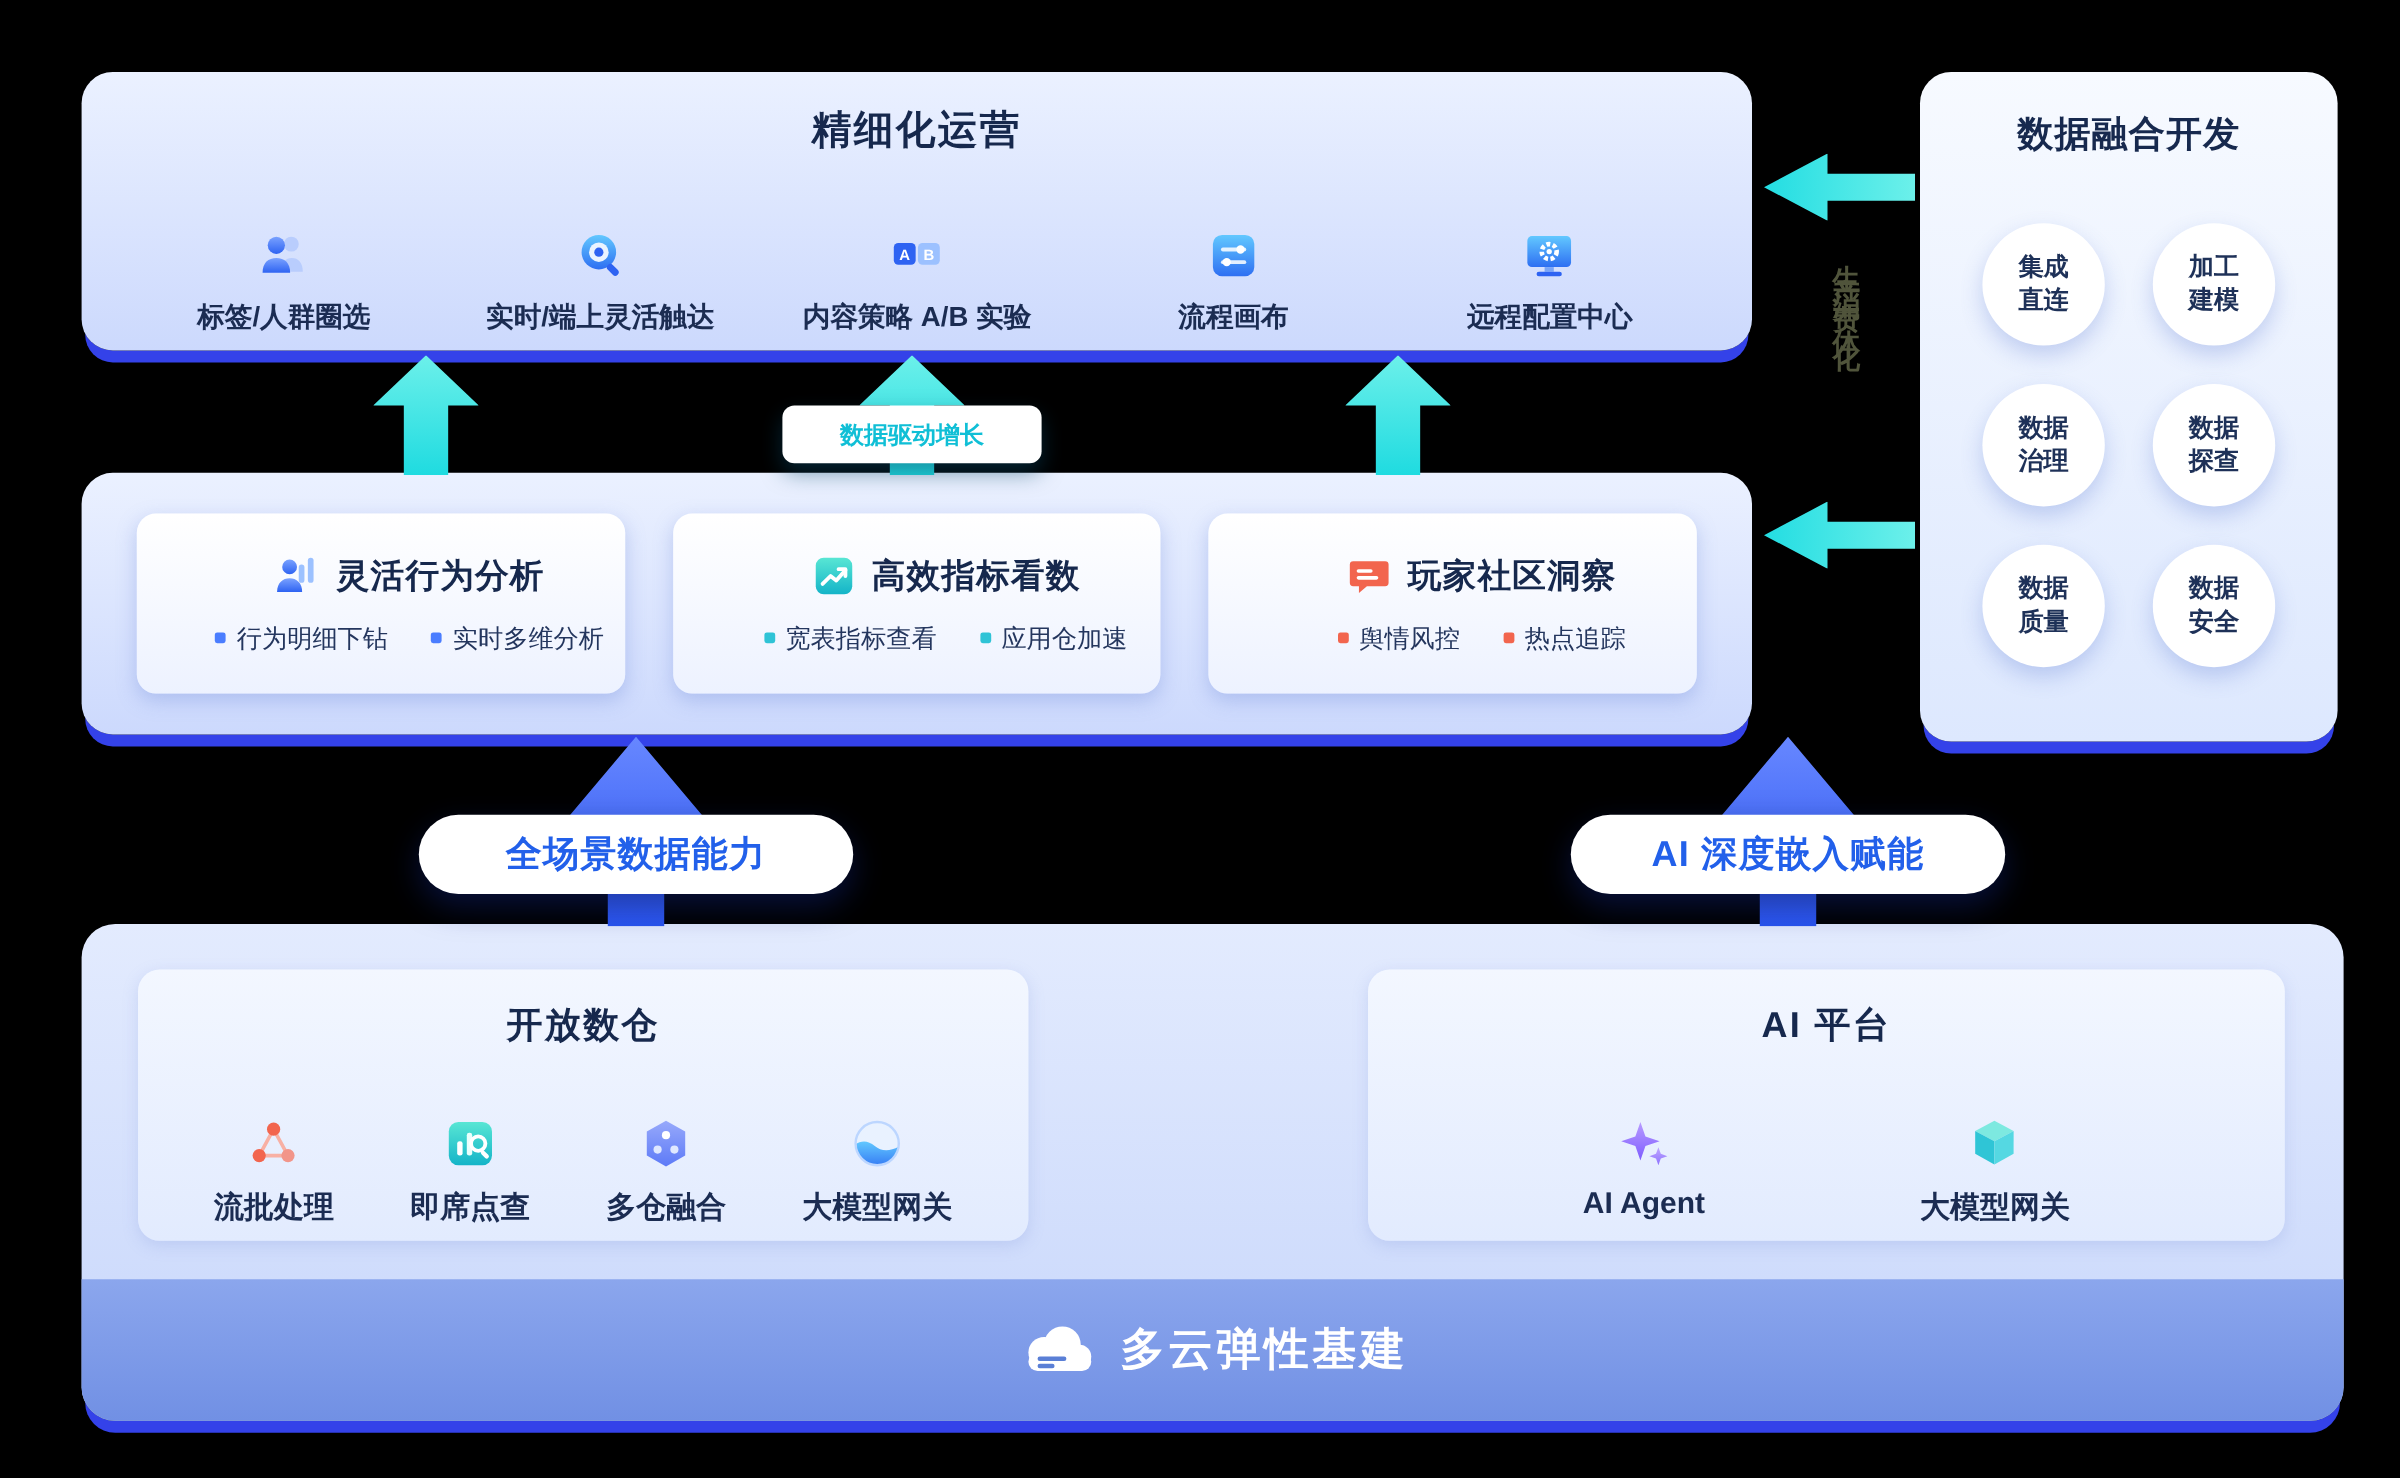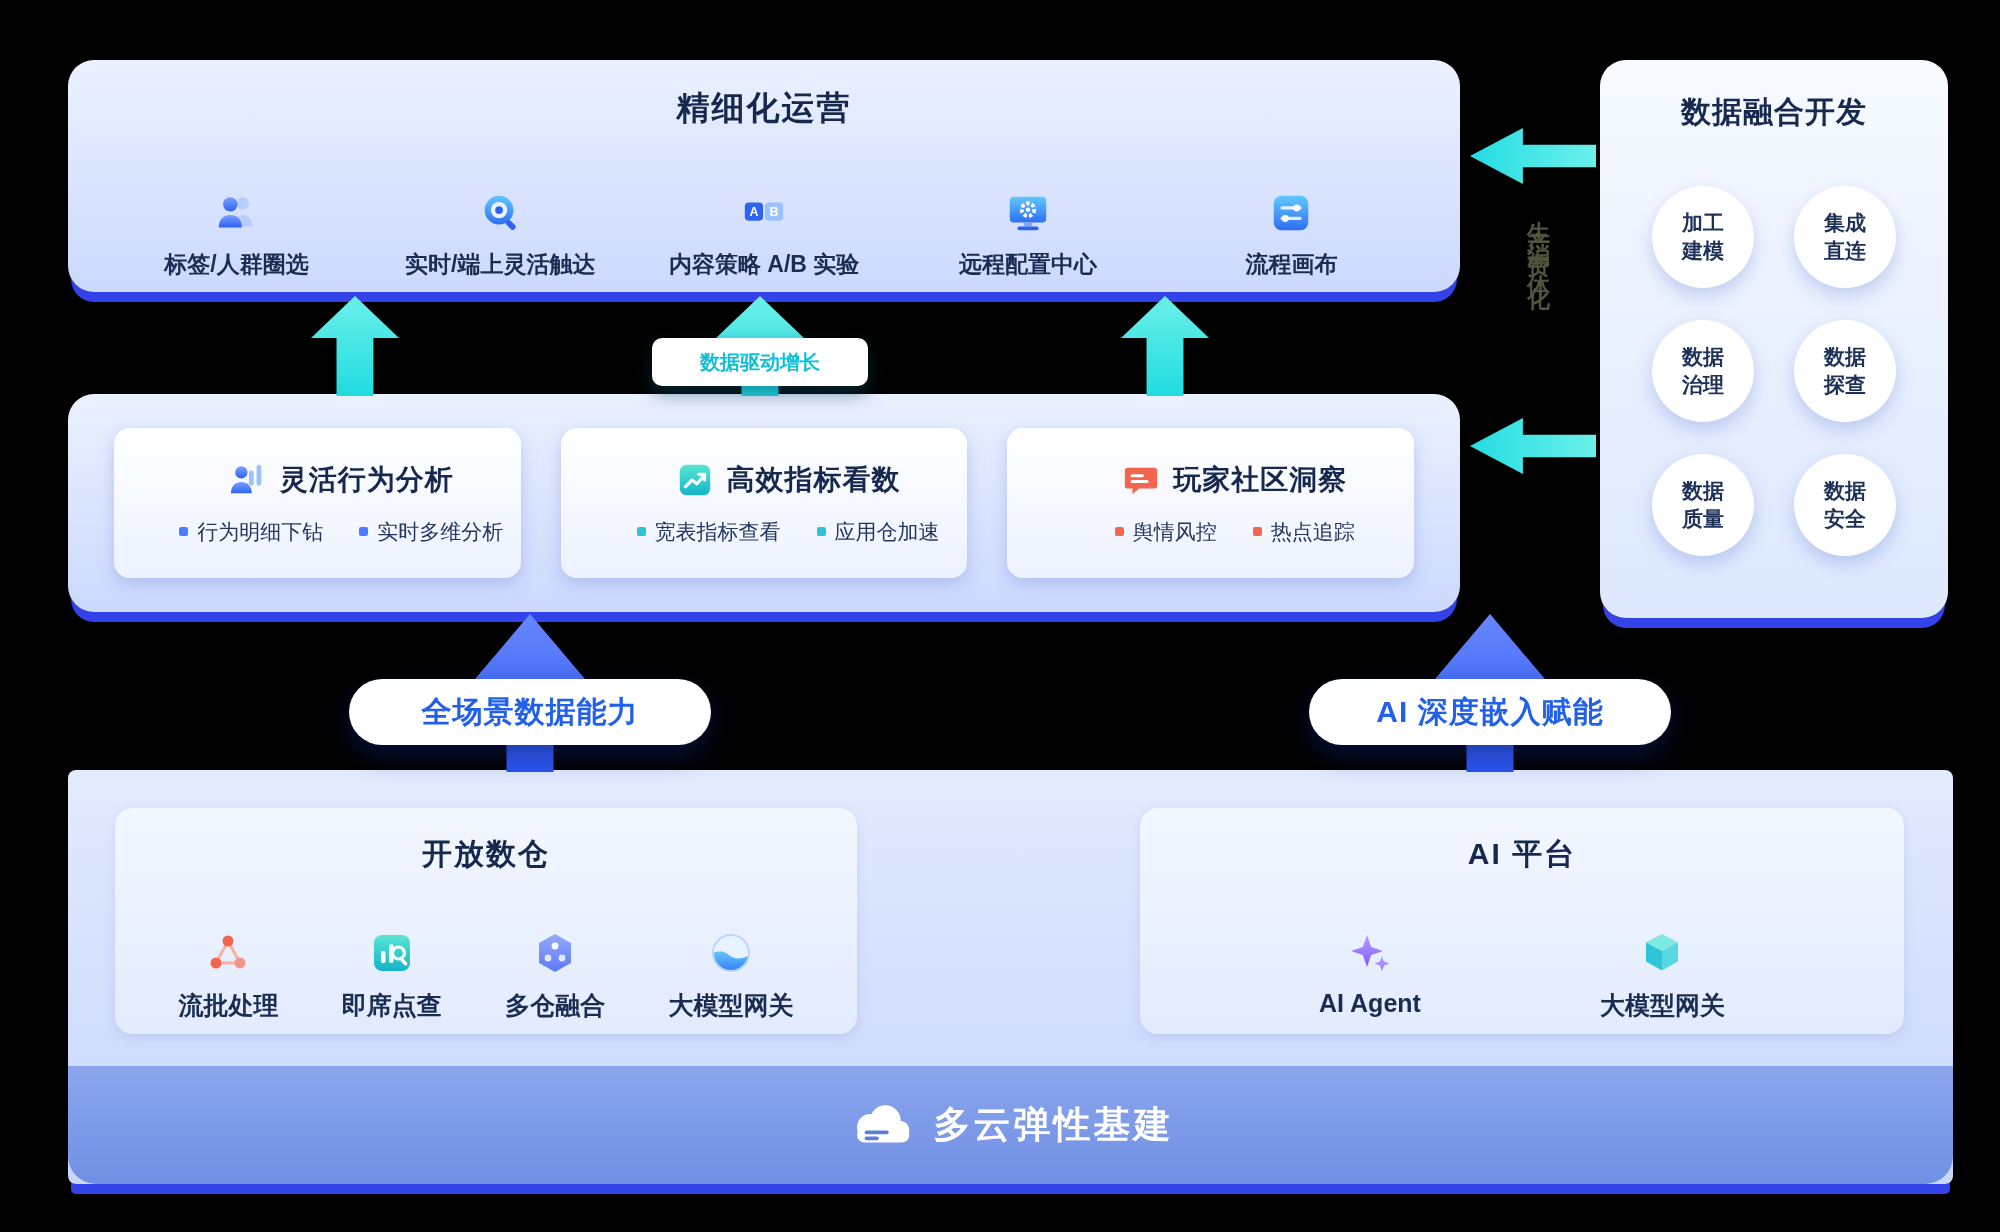--- a/index.html
+++ b/index.html
@@ -75,21 +75,21 @@
     box-shadow:0 6px 16px rgba(110,135,215,.35);
     display:flex;flex-direction:column;align-items:center;justify-content:center;gap:19px;padding-left:48px;}
   .card-title{display:flex;align-items:center;gap:13px;font-size:28px;font-weight:700;color:#16284d;letter-spacing:1px;}
   .card-title svg{width:38px;height:38px;display:block;}
   .tags{display:flex;gap:36px;font-size:21px;font-weight:500;color:#24365e;}
   .tag{display:flex;align-items:center;gap:9px;}
   .bullet{width:9px;height:9px;border-radius:2px;flex:none;}
   .b-blue{background:#4a7dff;} .b-teal{background:#2fc3d6;} .b-red{background:#f2654e;}
 
   
-  .base-panel{left:68px;top:770px;width:1885px;height:414px;border-radius:8px;
+  .base-panel{left:68px;top:770px;width:1885px;height:414px;border-radius:28px;
     background:linear-gradient(180deg,#e3ebfe 0%,#c7d6fb 100%);}
   .inner-panel{position:absolute;top:38px;height:226px;border-radius:18px;
     background:linear-gradient(180deg,#f3f7ff 0%,#e2ebfe 100%);
     box-shadow:0 4px 12px rgba(130,150,220,.25);
     display:flex;flex-direction:column;align-items:center;}
   #warehouse{left:47px;width:742px;}
   #ai-platform{left:1072px;width:764px;}
   .inner-title{font-size:30px;font-weight:700;margin-top:26px;letter-spacing:2px;color:#16284d;}
   .inner-items{display:flex;justify-content:space-evenly;width:100%;margin-top:24px;}
   .base-item{display:flex;flex-direction:column;align-items:center;gap:12px;}
@@ -170,53 +170,53 @@
           <text x="13.5" y="27.5" text-anchor="middle" class="ab-letter" fill="#fff">A</text>
           <text x="34.5" y="27.5" text-anchor="middle" class="ab-letter" fill="#fff">B</text>
         </svg>
       </span>
       <span class="feature-label">内容策略 A/B 实验</span>
     </div>
 
     <div class="feature">
       <span>
         <svg viewBox="0 0 48 48">
+          <rect x="6" y="6" width="36" height="36" rx="8" fill="url(#gAqua)"></rect>
+          <rect x="13" y="17" width="22" height="3.4" rx="1.7" fill="#fff" opacity="0.85"></rect>
+          <circle cx="30" cy="18.7" r="3.6" fill="#fff"></circle>
+          <rect x="13" y="28" width="22" height="3.4" rx="1.7" fill="#fff" opacity="0.85"></rect>
+          <circle cx="18" cy="29.7" r="3.6" fill="#fff"></circle>
+        </svg>
+      </span>
+      <span class="feature-label">流程画布</span>
+    </div>
+
+    <div class="feature">
+      <span>
+        <svg viewBox="0 0 48 48">
           <rect x="5" y="7" width="38" height="27" rx="4" fill="url(#gAqua)"></rect>
           <circle cx="24" cy="20.5" r="6.5" fill="none" stroke="#fff" stroke-width="4" stroke-dasharray="3.4 2.2"></circle>
           <circle cx="24" cy="20.5" r="2.3" fill="#fff"></circle>
           <rect x="20" y="34" width="8" height="4" fill="#7aa6f8"></rect>
           <rect x="13" y="38" width="22" height="4" rx="2" fill="#2e63f2"></rect>
         </svg>
       </span>
       <span class="feature-label">远程配置中心</span>
     </div>
 
-    <div class="feature">
-      <span>
-        <svg viewBox="0 0 48 48">
-          <rect x="6" y="6" width="36" height="36" rx="8" fill="url(#gAqua)"></rect>
-          <rect x="13" y="17" width="22" height="3.4" rx="1.7" fill="#fff" opacity="0.85"></rect>
-          <circle cx="30" cy="18.7" r="3.6" fill="#fff"></circle>
-          <rect x="13" y="28" width="22" height="3.4" rx="1.7" fill="#fff" opacity="0.85"></rect>
-          <circle cx="18" cy="29.7" r="3.6" fill="#fff"></circle>
-        </svg>
-      </span>
-      <span class="feature-label">流程画布</span>
-    </div>
-
   </div>
 </section>
 
 <section class="panel fusion-panel">
   <h2 class="fusion-title">数据融合开发</h2>
   <div class="fusion-grid">
+    <div class="bubble">集成
+直连</div>
     <div class="bubble">加工
 建模</div>
-    <div class="bubble">集成
-直连</div>
     <div class="bubble">数据
 治理</div>
     <div class="bubble">数据
 探查</div>
     <div class="bubble">数据
 质量</div>
     <div class="bubble">数据
 安全</div>
   </div>
 </section>

